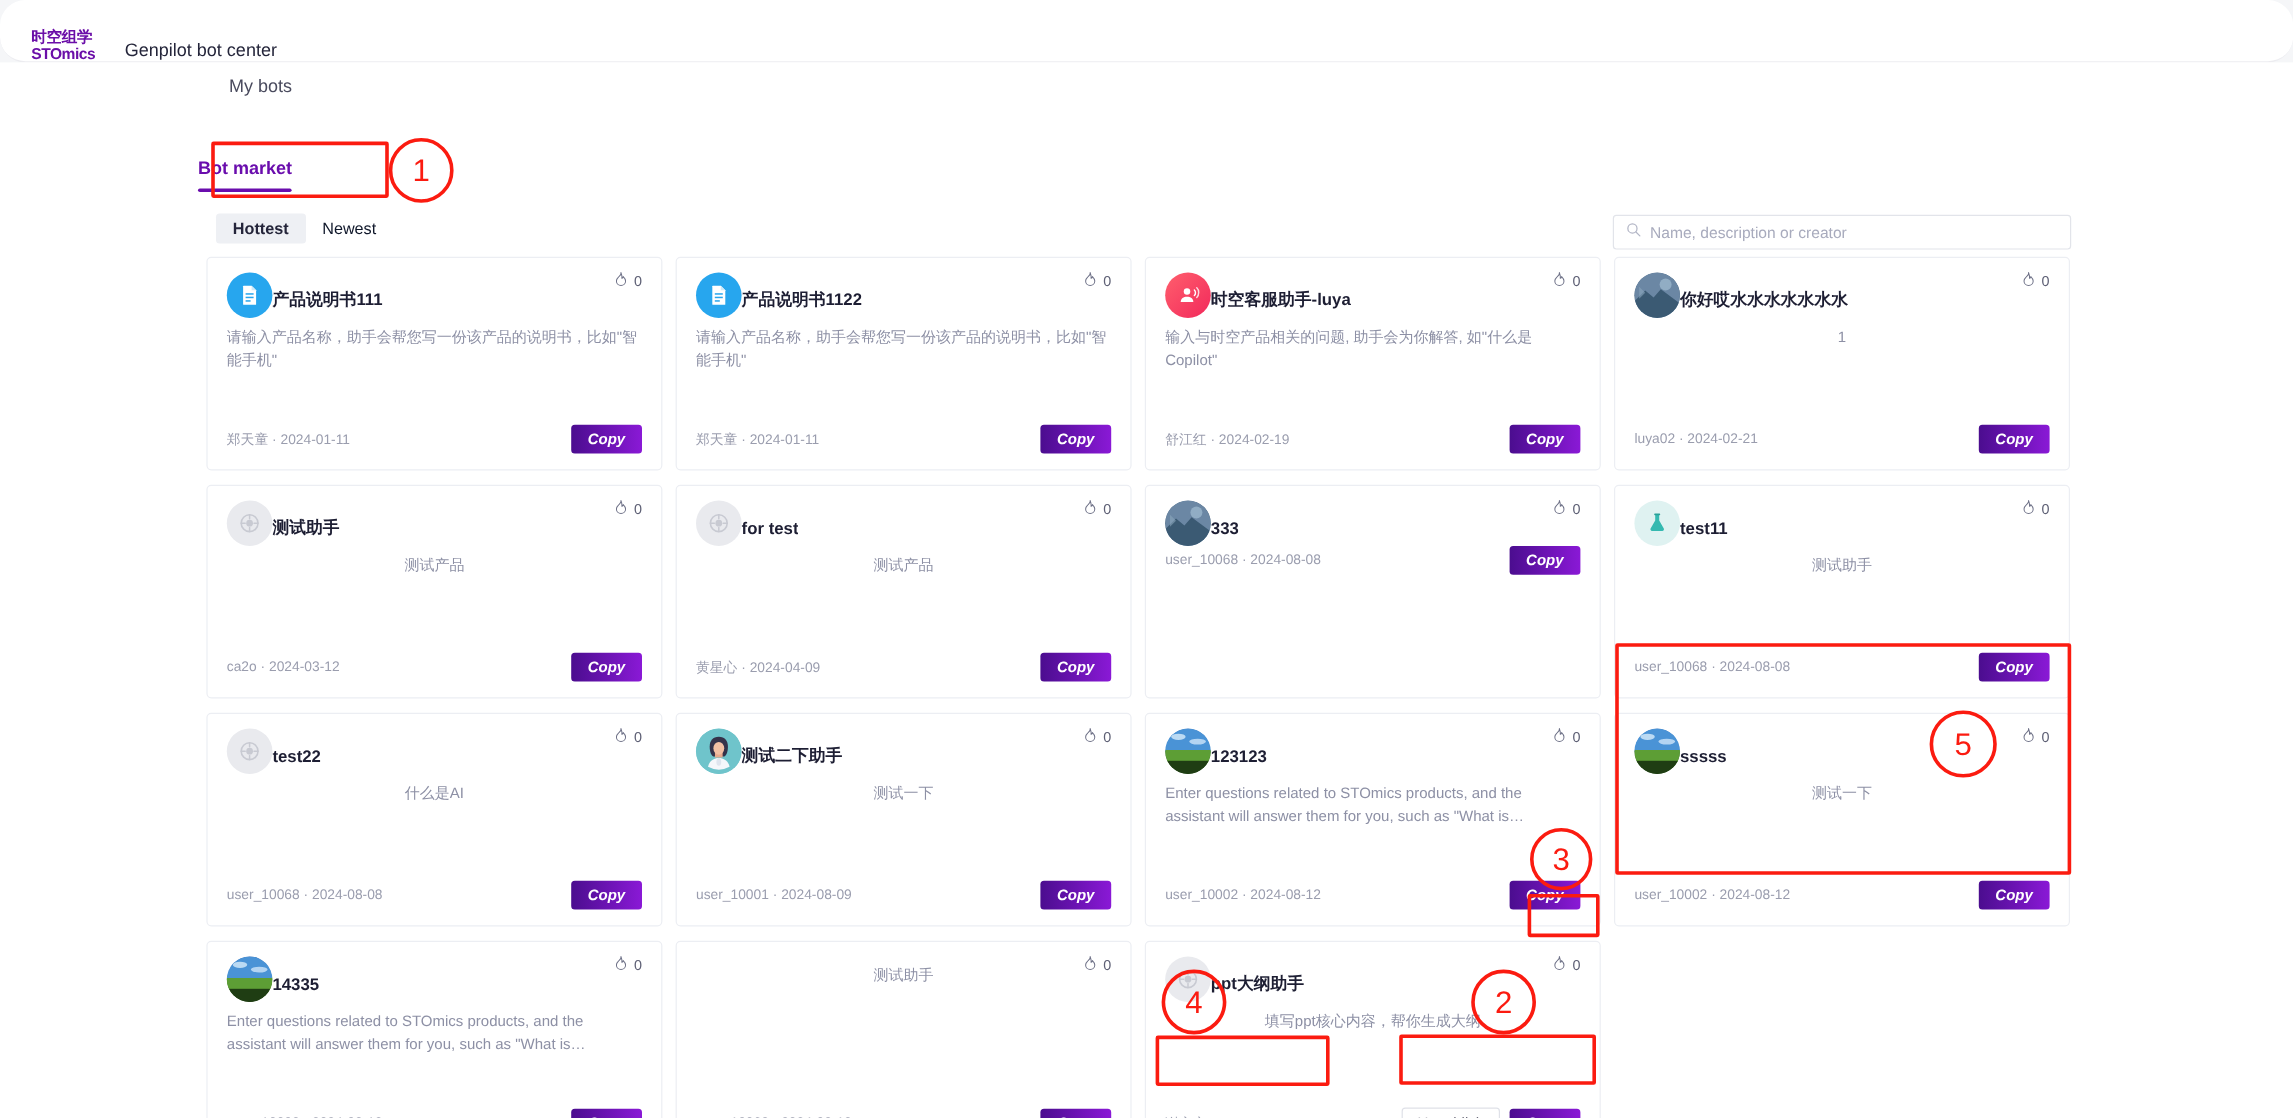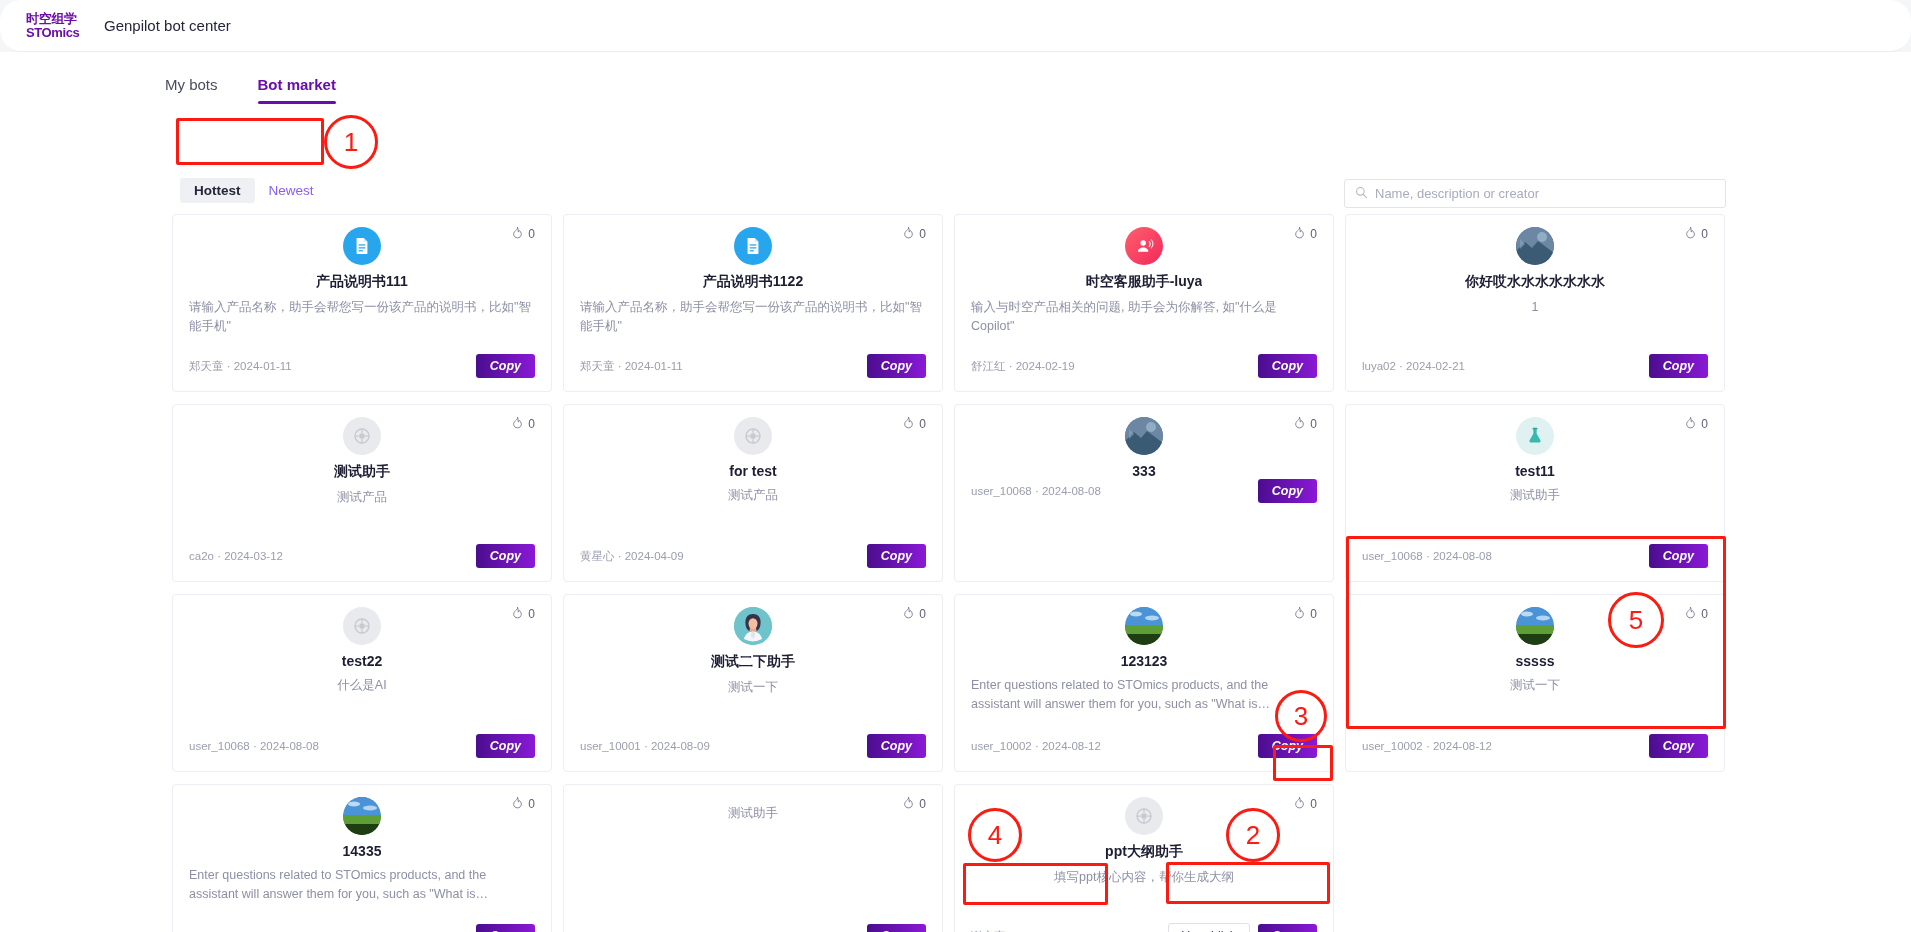--- a/index.html
+++ b/index.html
@@ -21,21 +21,21 @@
   }
 
   
   .topbar {
     position: absolute;
     top: 0; left: 0;
     width: 1911px;
     height: 52px;
     background: #ffffff;
     display: flex;
-    align-items: center;
+    align-items: flex-end;
     padding-left: 26px;
     border-bottom: 1px solid #ececf0;
     border-radius: 21px;
   }
   .logo {
     width: 58px;
     display: flex;
     flex-direction: column;
     align-items: flex-start;
     line-height: 1.02;
@@ -71,20 +71,21 @@
 
   
   .tabs {
     position: absolute;
     top: 12px;
     left: 165px;
     display: flex;
     gap: 40px;
     align-items: flex-end;
     height: 40px;
+    flex-direction: column;
   }
   .tab {
     font-size: 15px;
     color: #4a4b5e;
     padding-bottom: 11px;
     cursor: pointer;
     position: relative;
   }
   .tab.active {
     color: #6a0dad;
@@ -104,21 +105,21 @@
     position: absolute;
     top: 125px;
     left: 180px;
     display: flex;
     align-items: center;
     gap: 0px;
     height: 26px;
   }
   .sort-btn {
     font-size: 13.5px;
-    color: #8b5cf6;
+    color: #0f172a;
     padding: 5px 14px;
     cursor: pointer;
     border-radius: 3px;
   }
   .sort-btn.active {
     font-weight: 700;
     color: #24253a;
     background: #eef0f4;
   }
 
@@ -166,21 +167,21 @@
     height: 178px;
     background: #ffffff;
     border: 1px solid #eceef3;
     border-radius: 4px;
     padding: 12px 16px 13px 16px;
     display: flex;
     flex-direction: column;
   }
   .card-top {
     display: flex;
-    flex-direction: column;
+    flex-direction: row;
     align-items: center;
     flex: 0 0 auto;
   }
   .hot {
     position: absolute;
     top: 11px;
     right: 16px;
     display: flex;
     align-items: center;
     gap: 4px;

